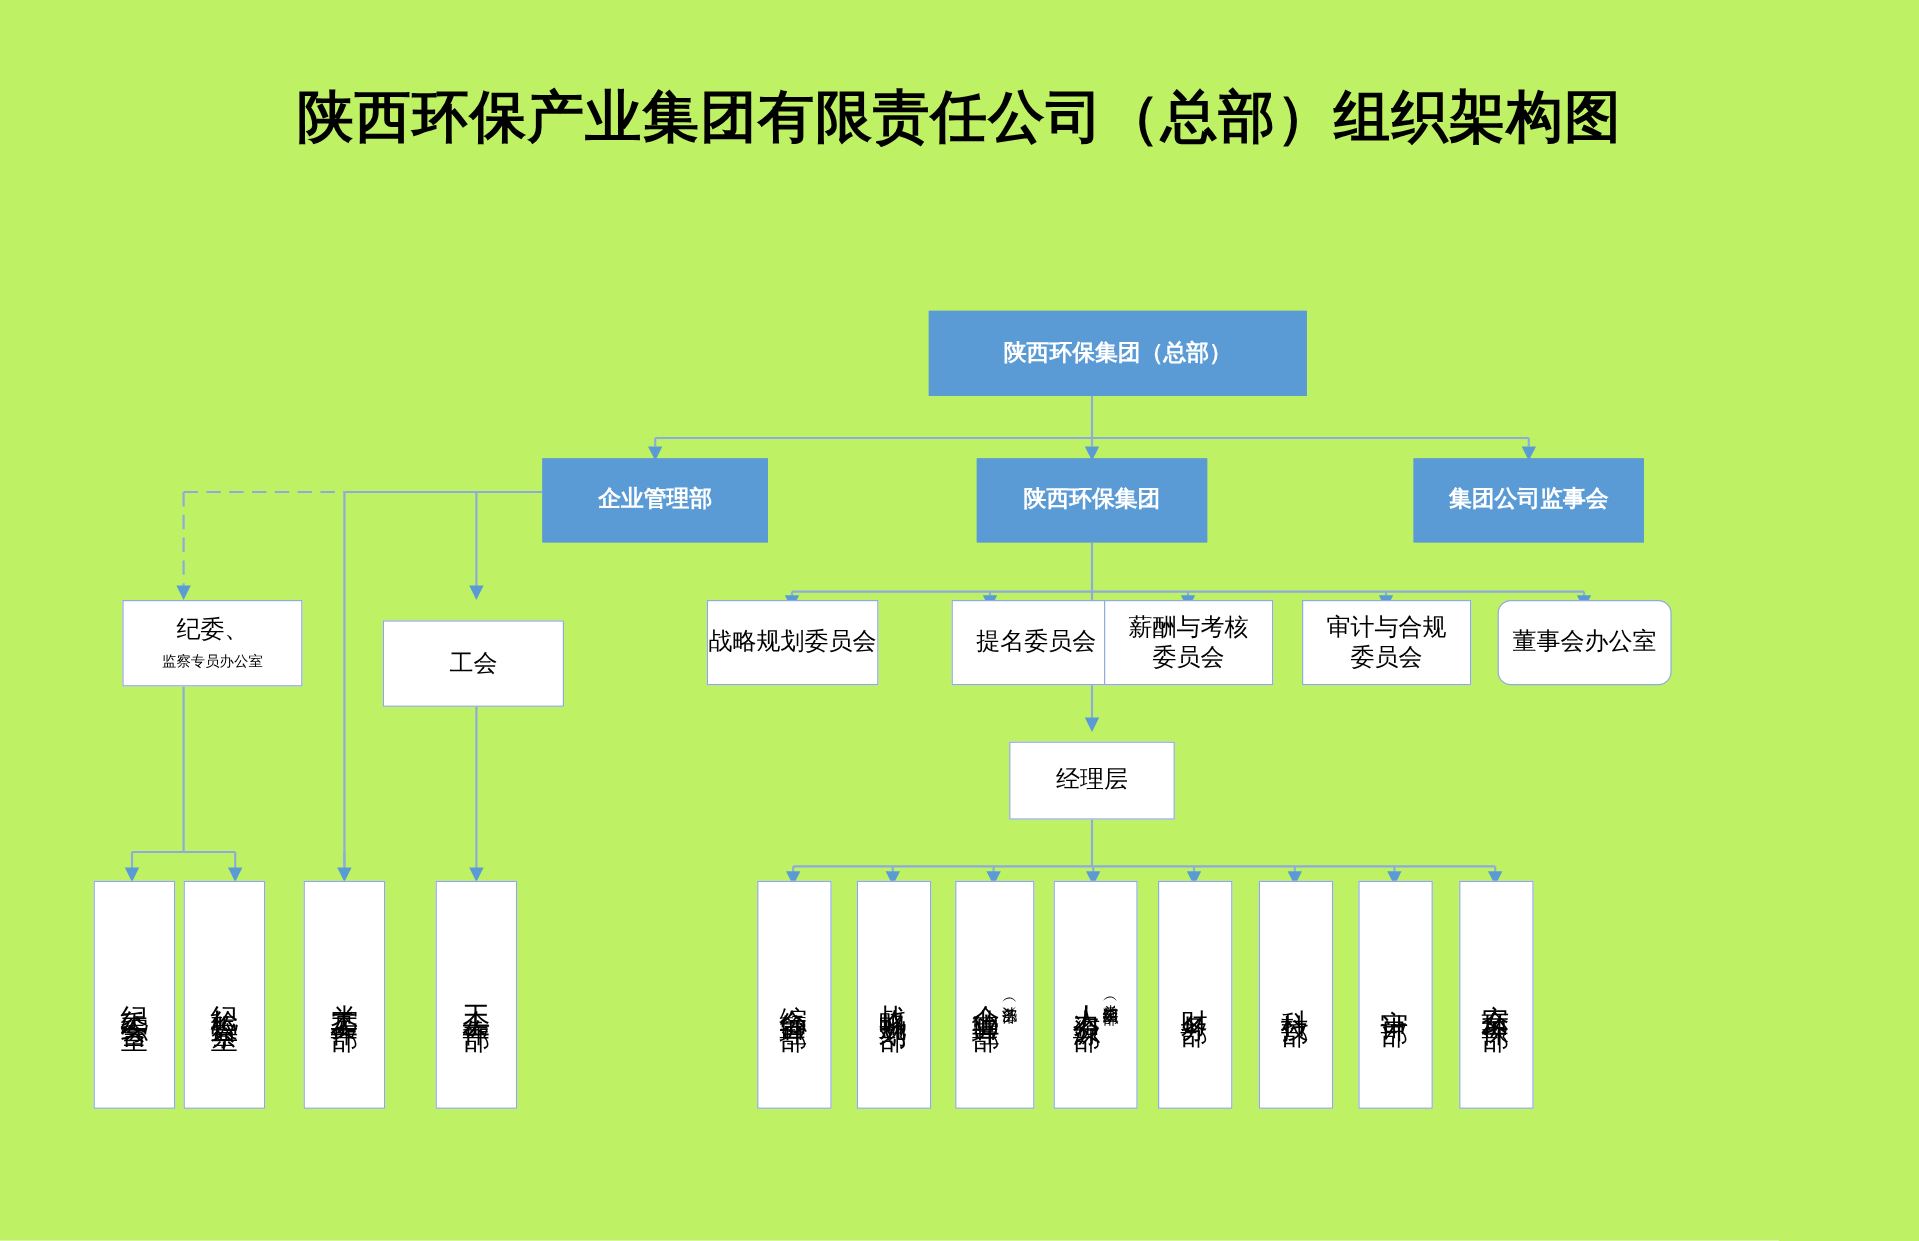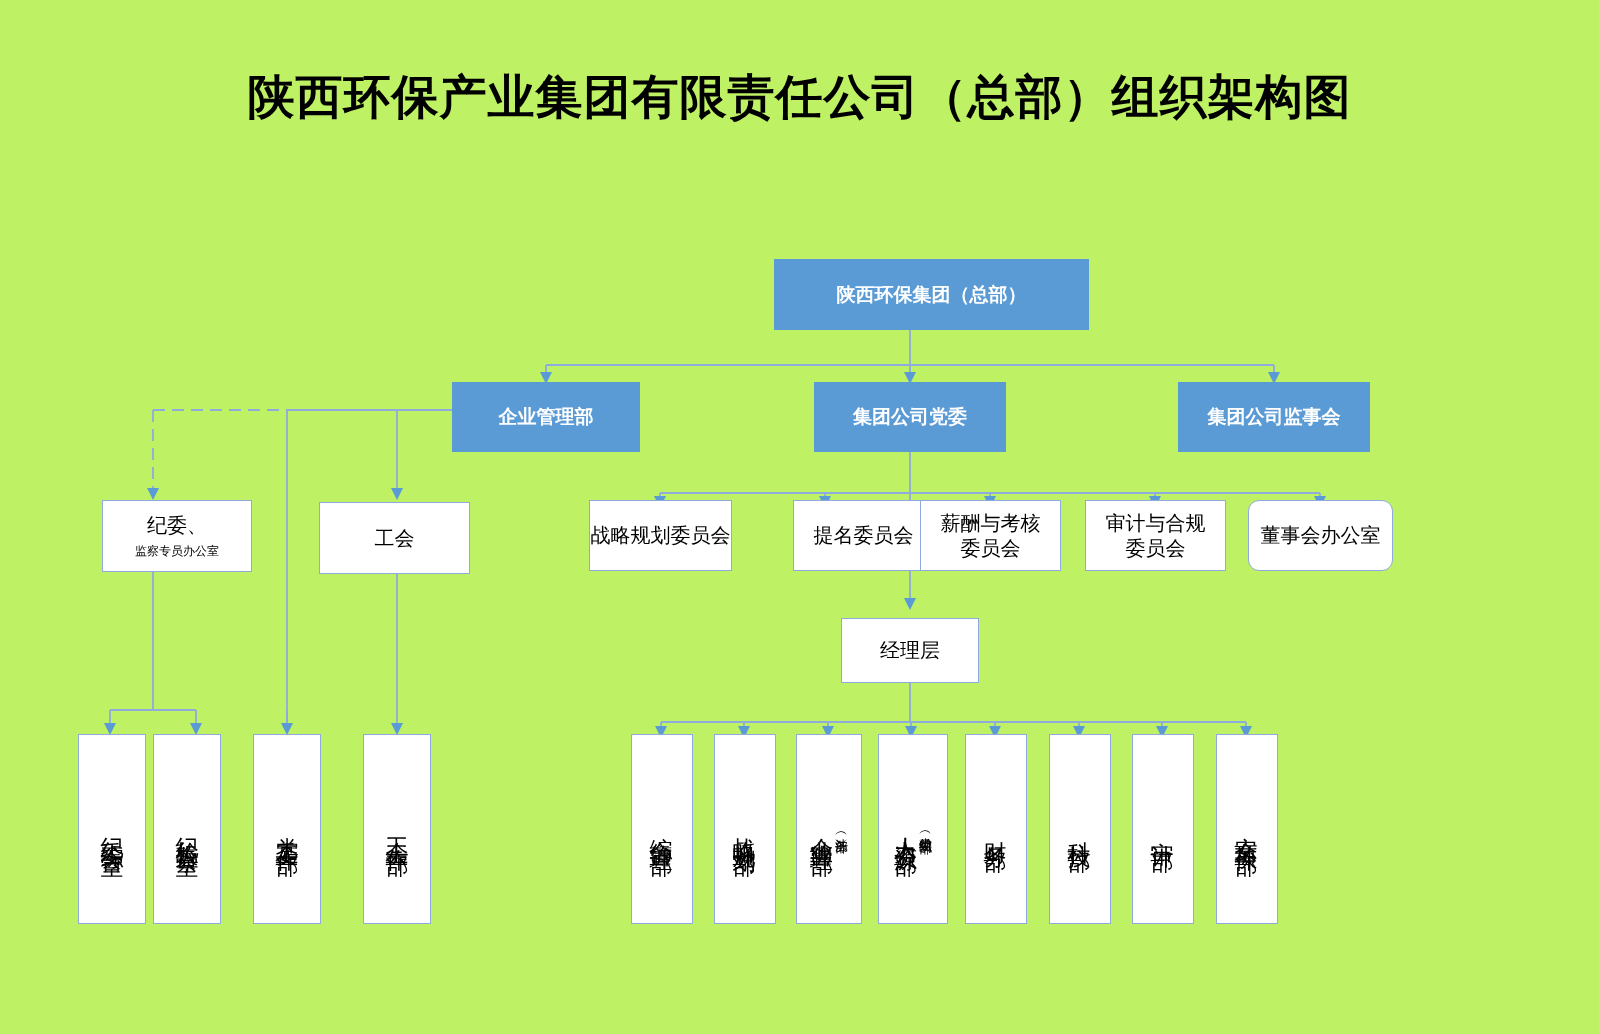--- a/index.html
+++ b/index.html
@@ -191,31 +191,31 @@
   </svg>
 
   <div class="node filled" style="left:774px; top:259px; width:315px; height:71px;align-items:center;">
     <span>陕西环保集团（总部）</span>
   </div>
 
   <div class="node filled" style="left:452px; top:382px; width:188px; height:70px;">
     <span>企业管理部</span>
   </div>
   <div class="node filled" style="left:814px; top:382px; width:192px; height:70px;">
-    <span>集团公司党委</span>
+    <span>陕西环保集团</span>
   </div>
   <div class="node filled" style="left:1178px; top:382px; width:192px; height:70px;">
     <span>集团公司监事会</span>
   </div>
 
   <div class="node plain" style="left:78px; top:500px; width:150px; height:72px; flex-direction:column; justify-content:center;margin-left:24px;">
     <span class="two-line">纪委、</span>
     <span class="sub-small">监察专员办公室</span>
   </div>
-  <div class="node plain" style="left:319px; top:502px; width:151px; height:72px;">
+  <div class="node plain" style="left:319px; top:517px; width:151px; height:72px;">
     <span>工会</span>
   </div>
 
   <div class="node plain" style="left:589px; top:500px; width:143px; height:71px; flex-direction:row;">
     <span class="two-line">战略规划</span>
     <span class="two-line">委员会</span>
   </div>
   <div class="node plain" style="left:755px; top:500px; width:141px; height:71px; flex-direction:column;margin-left:38px;">
     <span class="two-line">提名委员会</span>
   </div>

